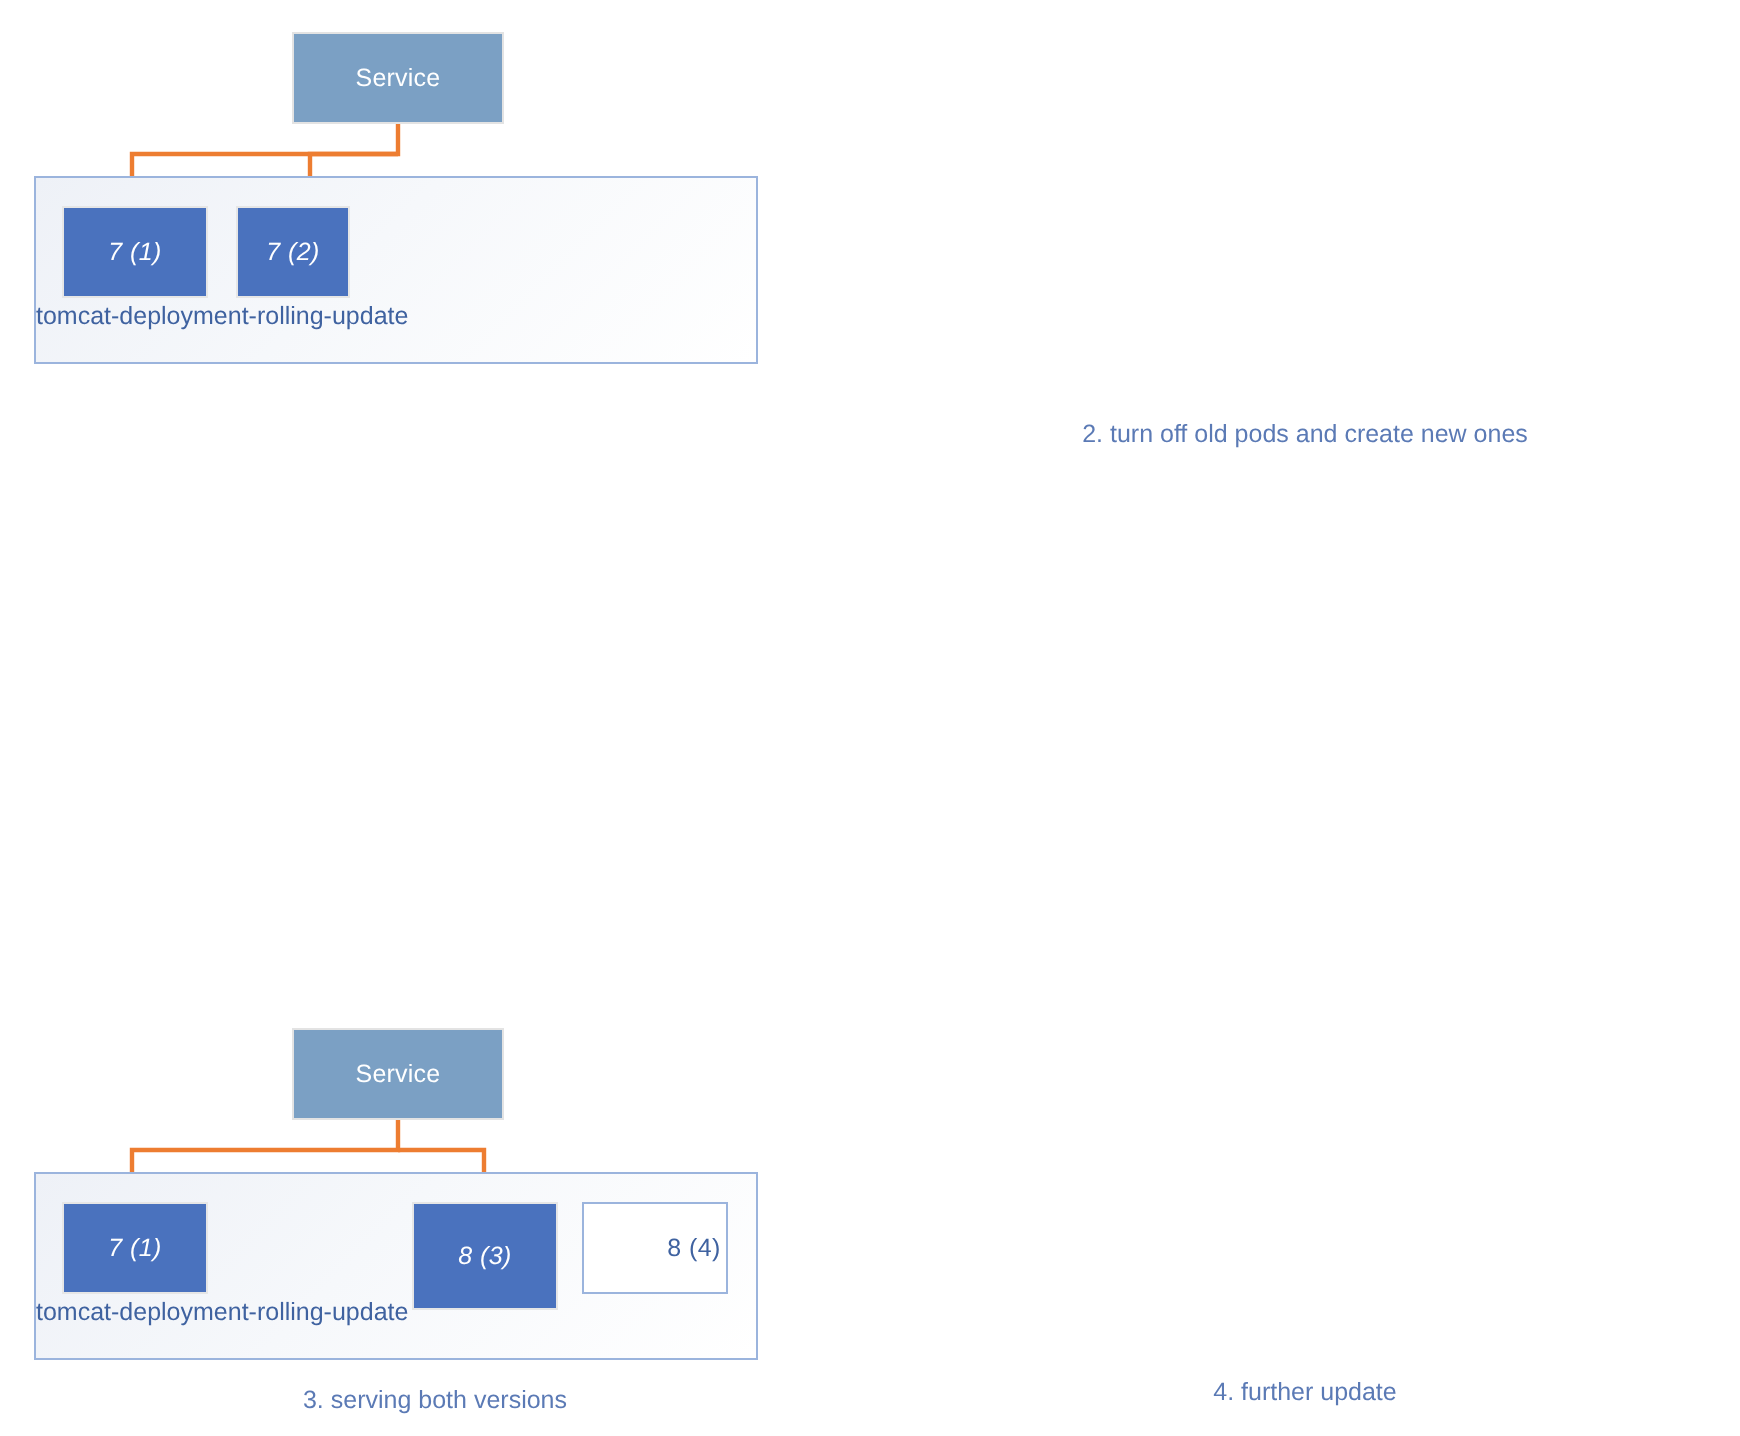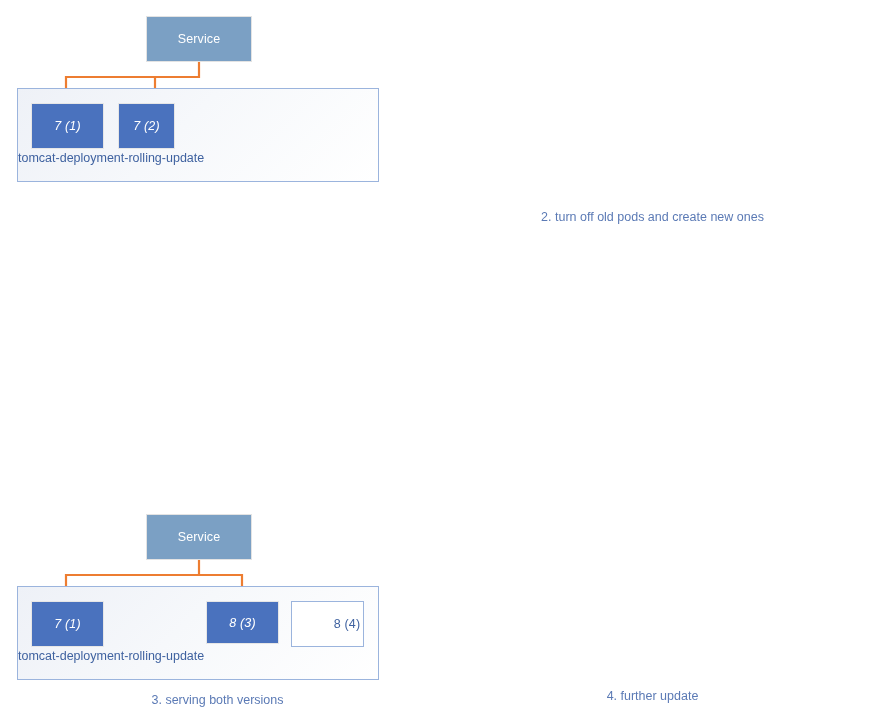--- a/index.html
+++ b/index.html
@@ -126,21 +126,21 @@
     <polygon points="236,344 248,344 242,355" fill="#ed7d31"></polygon>
   </svg>
 
   <div class="deployment" style="left:17px;top:336px;width:362px;height:94px;">
     <div class="deployment-label" style="top:62px;">tomcat-deployment-rolling-update</div>
   </div>
 
   <div class="pod active" style="left:31px;top:351px;width:73px;height:46px;">
     <span>7 (1)</span>
   </div>
-  <div class="pod active" style="left:206px;top:351px;width:73px;height:43px;">
+  <div class="pod active" style="left:206px;top:351px;width:73px;height:54px;">
     <span>8 (3)</span>
   </div>
   <div class="pod pending" style="left:291px;top:351px;width:73px;height:46px;padding-left:39px;">
     <span>8 (4)</span>
   </div>
 
   <div class="caption" style="top:443px;">3. serving both versions</div>
 </div>
 
 <div class="panel" style="left:435px;top:246px;width:435px;height:230px;">

